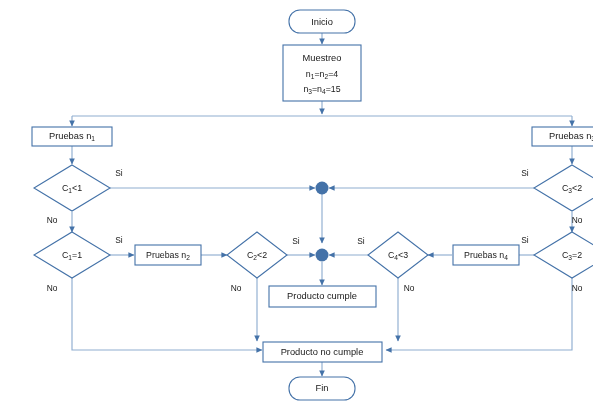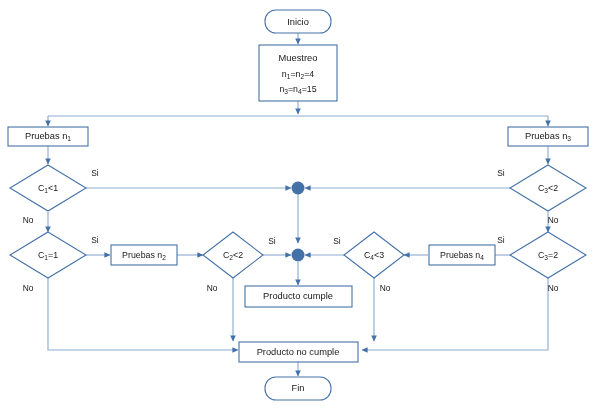--- a/index.html
+++ b/index.html
@@ -10,20 +10,21 @@
   body {
     width: 593px;
     height: 411px;
     font-family: "Liberation Sans", sans-serif;
     overflow: hidden;
   }
   #flowchart-root {
     position: relative;
     width: 516px;
     height: 411px;
+    padding-left: 24px;
   }
   svg.diagram {
     display: block;
     width: 593px;
     height: 411px;
   }
   .node-shape {
     fill: #ffffff;
     stroke: #4472a8;
     stroke-width: 1.1;

